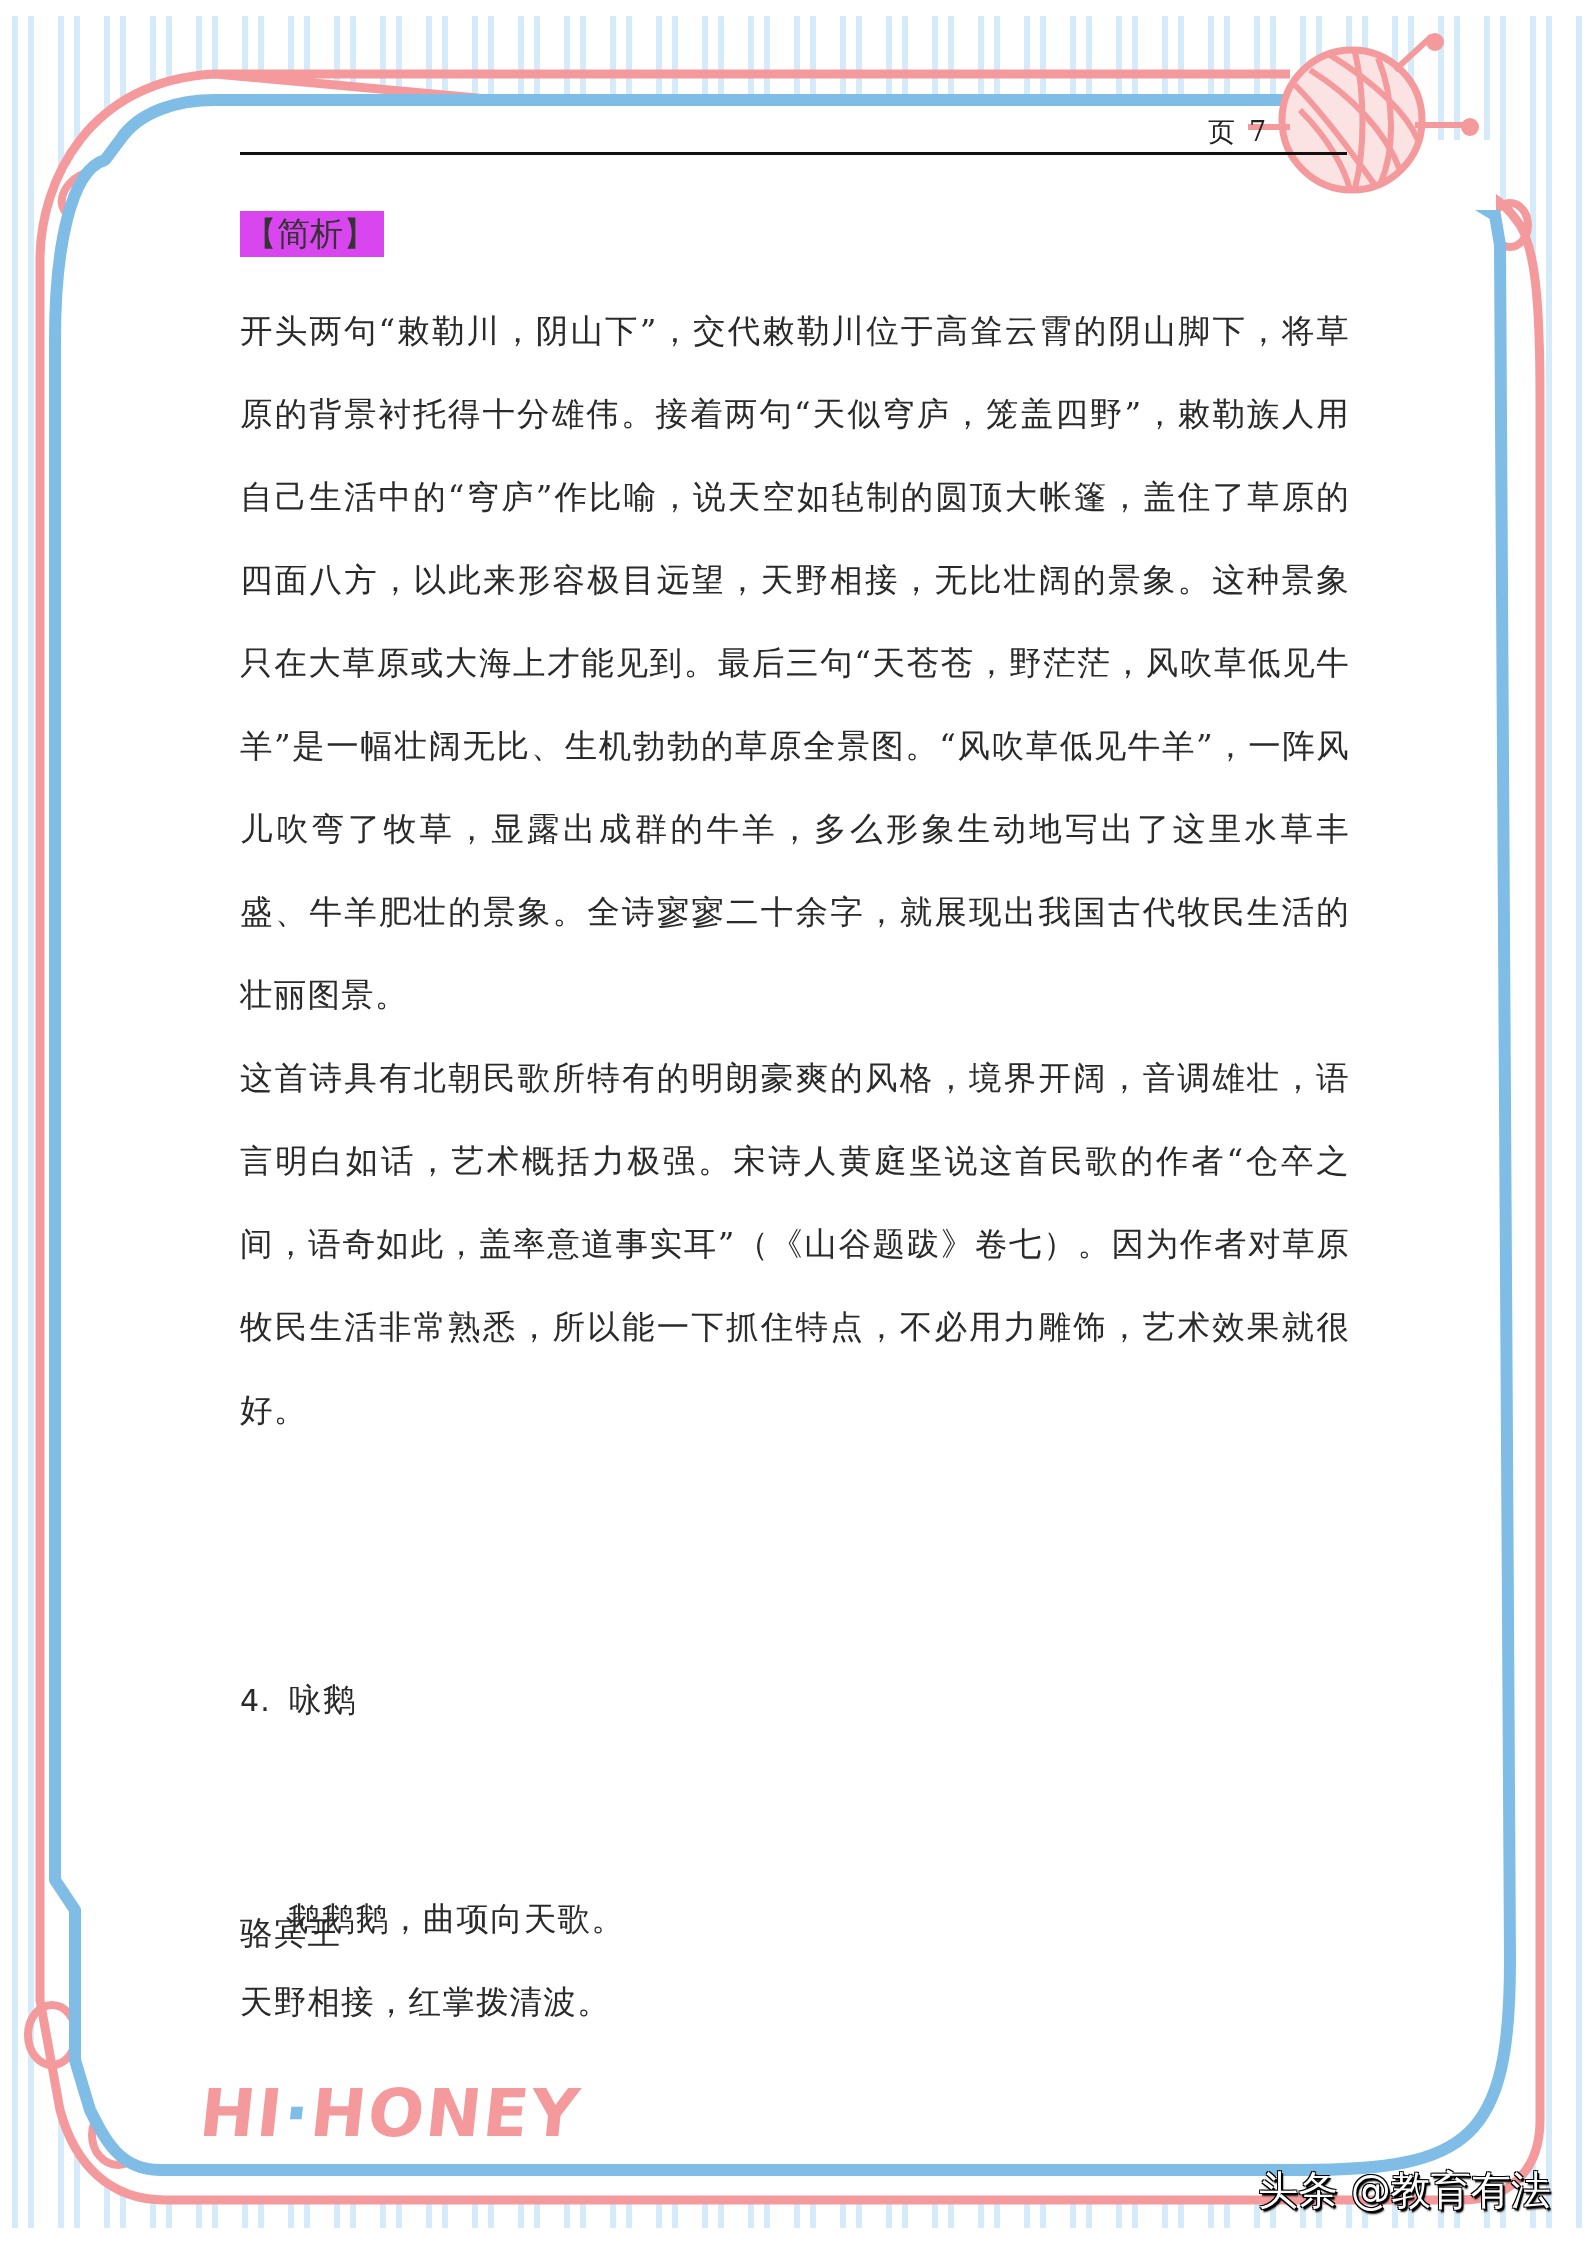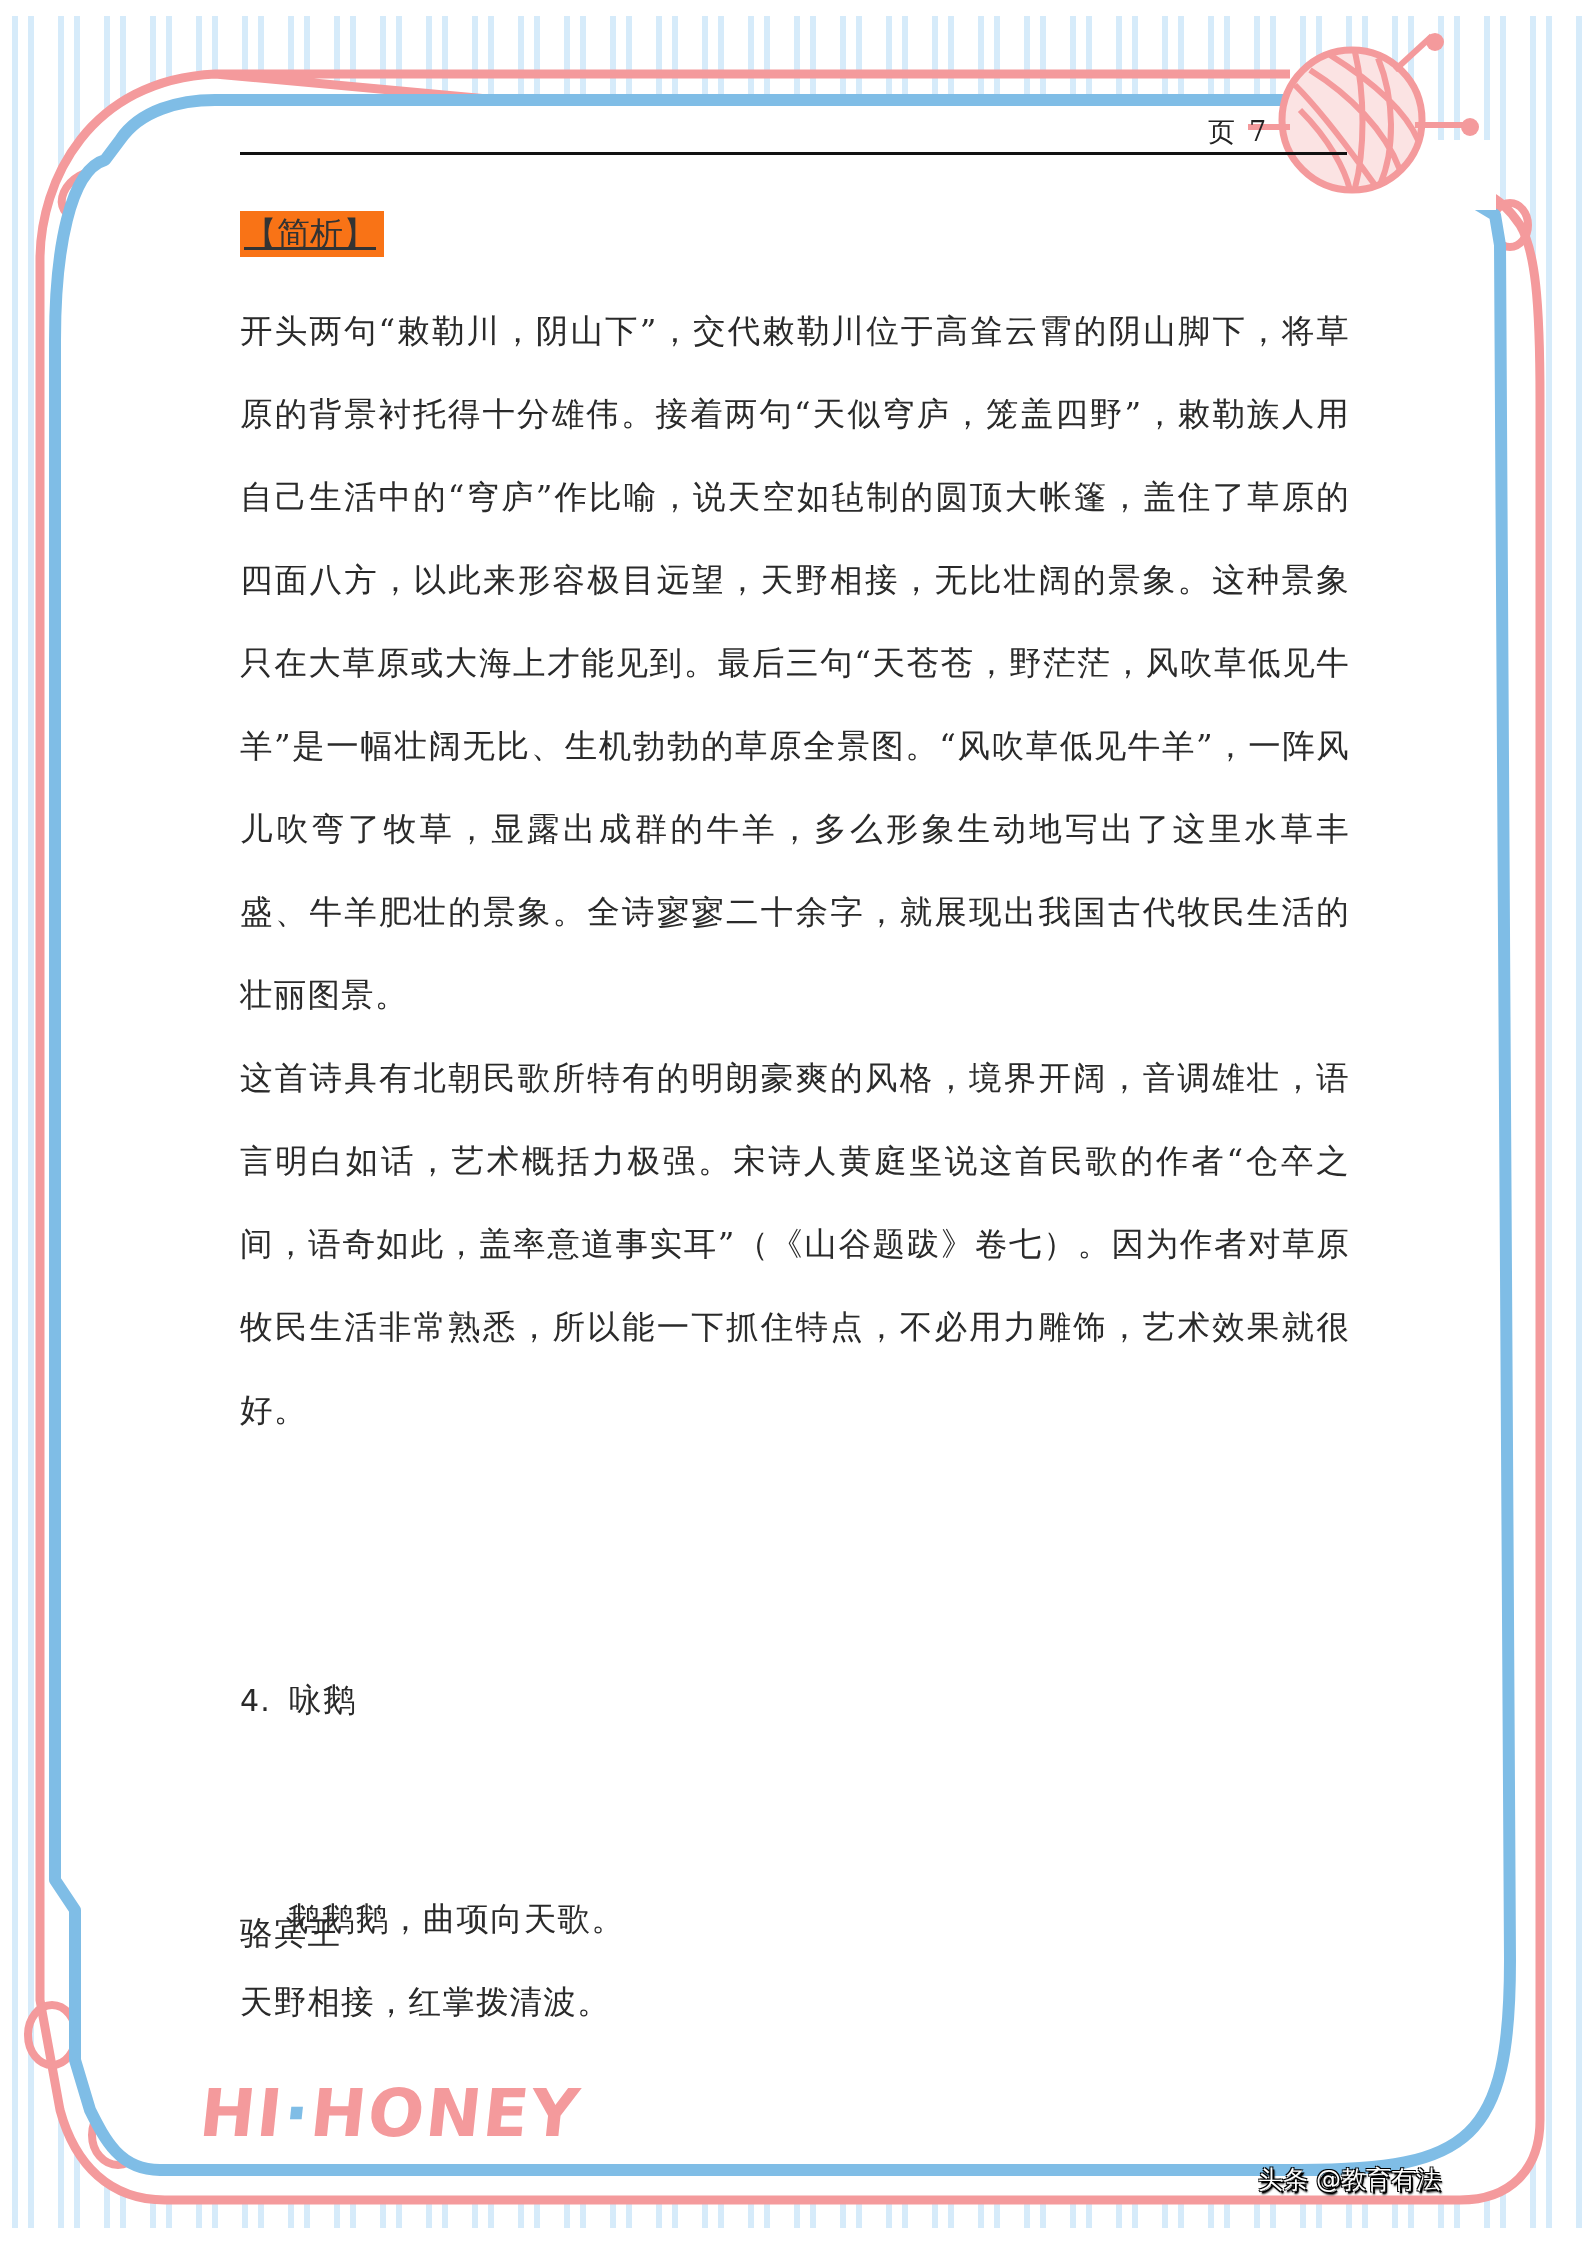--- a/index.html
+++ b/index.html
@@ -3,32 +3,32 @@
 <meta charset="utf-8">
 <style>
   html, body { margin:0; padding:0; }
   body { width:1587px; height:2245px; position:relative; background:#ffffff; overflow:hidden;
          font-family:"DejaVu Serif","Liberation Serif",serif; color:#2a2a2a; }
   .stripes { position:absolute; left:0; top:0; width:1587px; height:2245px; }
   .frame { position:absolute; left:0; top:0; width:1587px; height:2245px; }
   .header-line { position:absolute; left:240px; top:152px; width:1107px; height:3px; background:#111; }
   .page-num { position:absolute; left:1208px; top:114px; font-size:27px; color:#222; white-space:nowrap; }
   .page-num span { margin-right:14px; }
-  .tag { position:absolute; left:240px; top:211px; height:46px; padding:0 8px 0 4px; background:#f97316;
-         font-size:33px; line-height:46px; color:#333;text-decoration:underline; }
+  .tag { position:absolute; left:240px; top:211px; height:46px; padding:0 8px 0 4px; background:#d946ef;
+         font-size:33px; line-height:46px; color:#333; }
   .body { position:absolute; left:240px; top:290px; width:1110px; font-size:32.5px; line-height:83px;
           letter-spacing:1.2px; text-align:justify; }
   .body p { margin:0; }
   .section { position:absolute; left:240px; font-size:32.5px; line-height:40px; letter-spacing:1.2px; white-space:nowrap; }
   .num { font-family:"DejaVu Sans","Liberation Sans",sans-serif; font-size:30px; margin-right:18px; }
   .honey { position:absolute; left:200px; top:2075px; font-family:"DejaVu Sans","Liberation Sans",sans-serif;
            font-weight:bold; font-size:66px; color:#f49a9c; letter-spacing:2px; transform:skewX(-6deg); }
   .honey .dot { color:#7fbde6; }
   .watermark { position:absolute; left:1258px; top:2163px; font-family:"DejaVu Sans","Liberation Sans",sans-serif;
-               font-size:25px; color:#fff; white-space:nowrap;
+               font-size:40px; color:#fff; white-space:nowrap;
                text-shadow: 2px 2px 0 #000, -1px -1px 0 #000, 1px -1px 0 #000, -1px 1px 0 #000, 2px 3px 2px #000; }
 </style>
 </head>
 <body>
 
 <svg class="stripes" width="1587" height="2245" viewBox="0 0 1587 2245">
   <defs>
     <pattern id="vstripes" x="0" y="0" width="46" height="2245" patternUnits="userSpaceOnUse">
       <rect x="12" y="0" width="6" height="2245" fill="#d6ebfa"></rect>
       <rect x="28" y="0" width="6" height="2245" fill="#d6ebfa"></rect>

